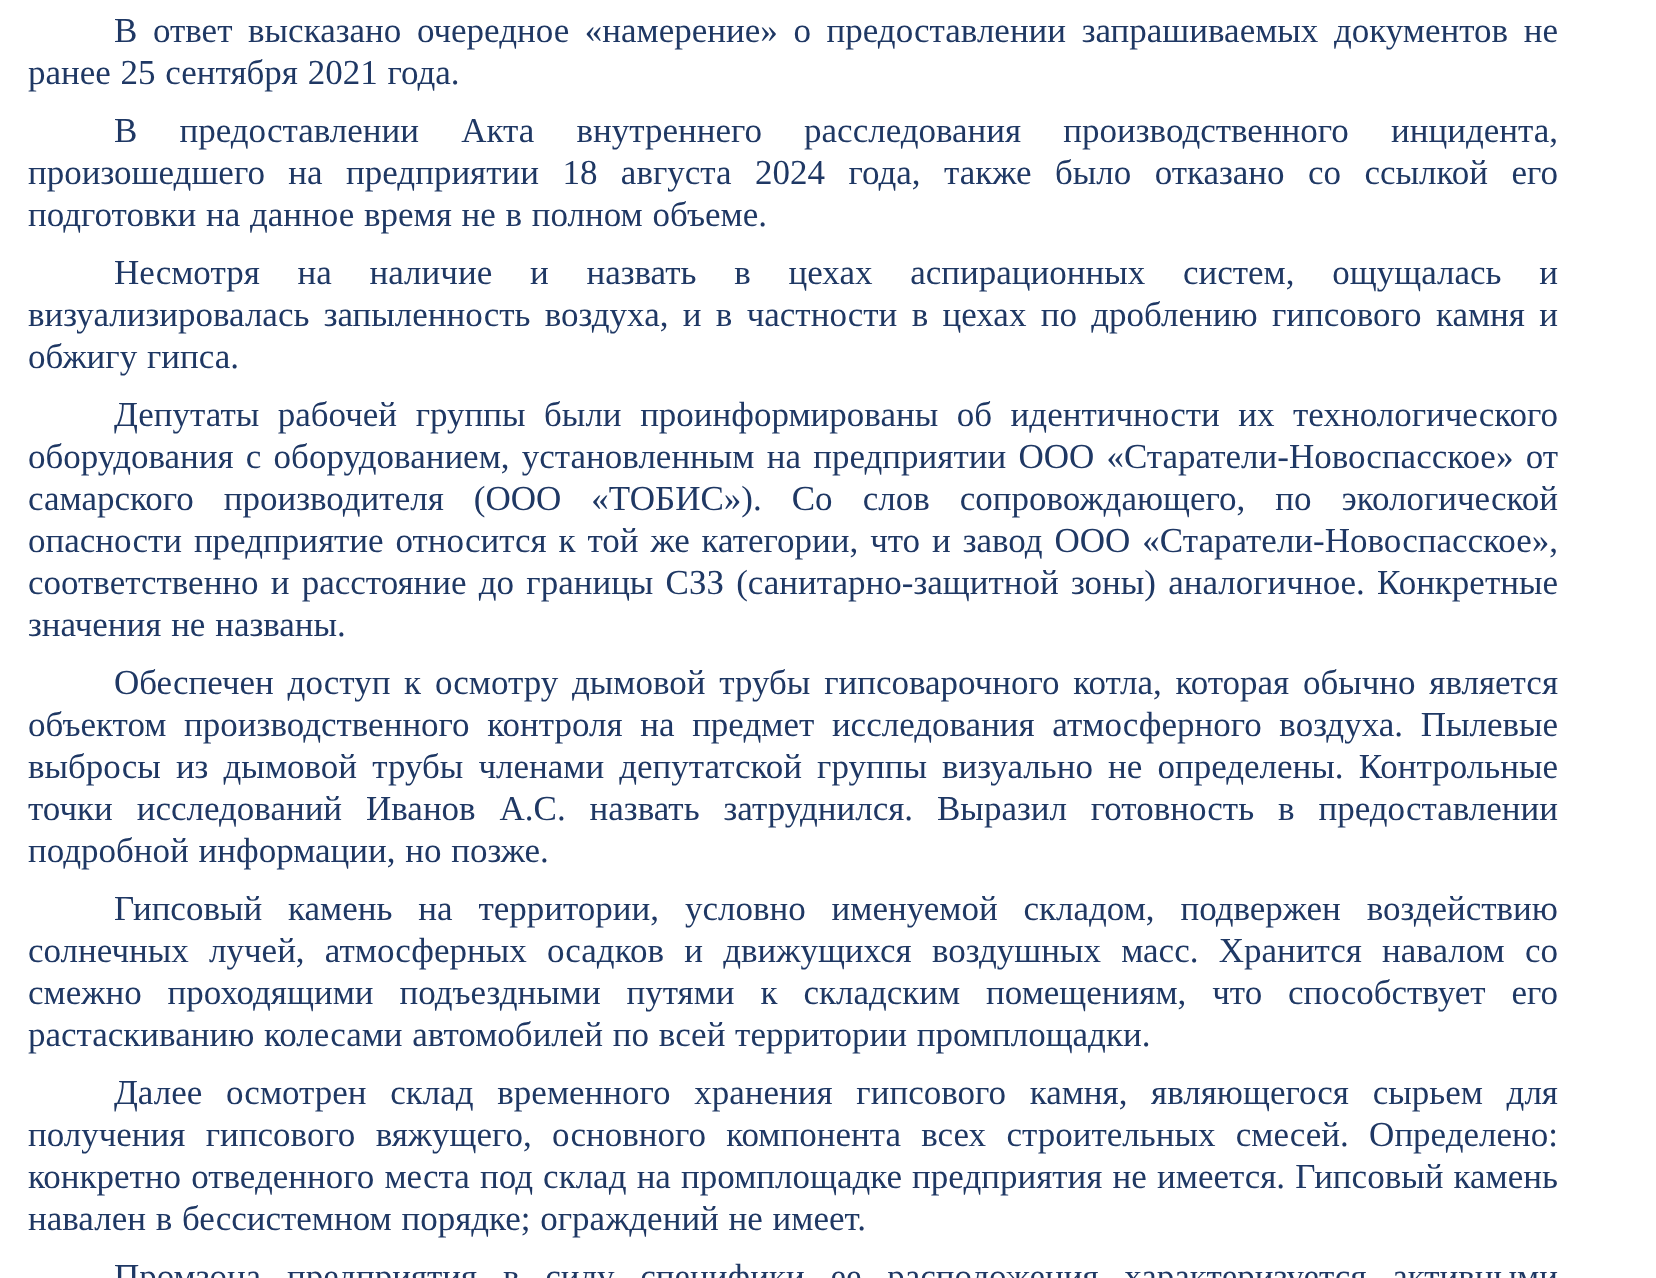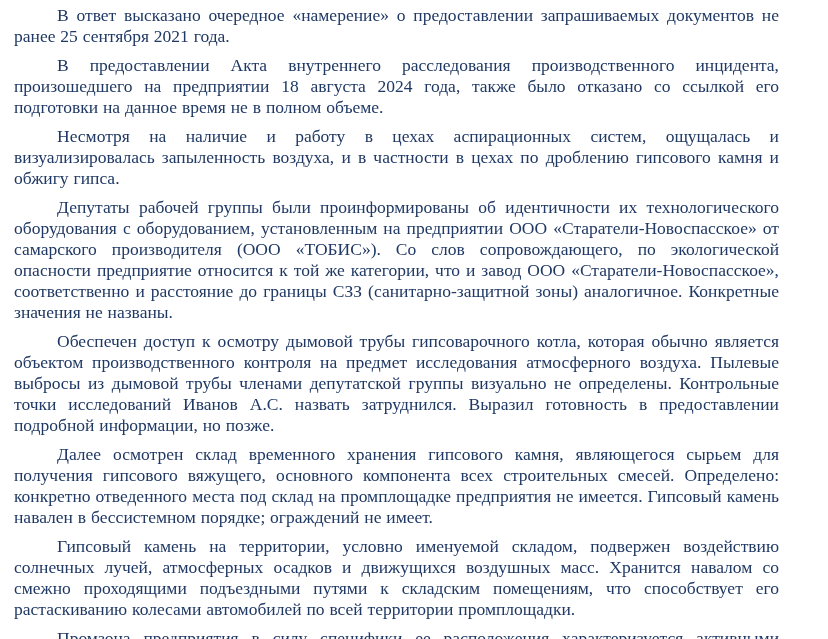--- a/index.html
+++ b/index.html
@@ -29,19 +29,19 @@
     text-indent: 43px;
     word-spacing: 0.5px;
   }
 </style>
 </head>
 <body>
 
 <div class="page">
   <p>В ответ высказано очередное «намерение» о предоставлении запрашиваемых документов не ранее 25 сентября 2021 года.</p>
   <p>В предоставлении Акта внутреннего расследования производственного инцидента, произошедшего на предприятии 18 августа 2024 года, также было отказано со ссылкой его подготовки на данное время не в полном объеме.</p>
-  <p>Несмотря на наличие и работу в цехах аспирационных систем, ощущалась и визуализировалась запыленность воздуха, и в частности в цехах по дроблению гипсового камня и обжигу гипса.</p>
+  <p>Несмотря на наличие и назвать в цехах аспирационных систем, ощущалась и визуализировалась запыленность воздуха, и в частности в цехах по дроблению гипсового камня и обжигу гипса.</p>
   <p>Депутаты рабочей группы были проинформированы об идентичности их технологического оборудования с оборудованием, установленным на предприятии ООО «Старатели-Новоспасское» от самарского производителя (ООО «ТОБИС»). Со слов сопровождающего, по экологической опасности предприятие относится к той же категории, что и завод ООО «Старатели-Новоспасское», соответственно и расстояние до границы СЗЗ (санитарно-защитной зоны) аналогичное. Конкретные значения не названы.</p>
   <p>Обеспечен доступ к осмотру дымовой трубы гипсоварочного котла, которая обычно является объектом производственного контроля на предмет исследования атмосферного воздуха. Пылевые выбросы из дымовой трубы членами депутатской группы визуально не определены. Контрольные точки исследований Иванов А.С. назвать затруднился. Выразил готовность в предоставлении подробной информации, но позже.</p>
+  <p>Гипсовый камень на территории, условно именуемой складом, подвержен воздействию солнечных лучей, атмосферных осадков и движущихся воздушных масс. Хранится навалом со смежно проходящими подъездными путями к складским помещениям, что способствует его растаскиванию колесами автомобилей по всей территории промплощадки.</p>
   <p>Далее осмотрен склад временного хранения гипсового камня, являющегося сырьем для получения гипсового вяжущего, основного компонента всех строительных смесей. Определено: конкретно отведенного места под склад на промплощадке предприятия не имеется. Гипсовый камень навален в бессистемном порядке; ограждений не имеет.</p>
-  <p>Гипсовый камень на территории, условно именуемой складом, подвержен воздействию солнечных лучей, атмосферных осадков и движущихся воздушных масс. Хранится навалом со смежно проходящими подъездными путями к складским помещениям, что способствует его растаскиванию колесами автомобилей по всей территории промплощадки.</p>
   <p>Промзона предприятия в силу специфики ее расположения характеризуется активными воздушными потоками (ветрами), а роза ветров – преобладающими направлениями воздушных потоков в сторону смежно расположенных жилых массивов. Таким образом, сильные ветры и солнечные лучи способствуют</p>
 </div>
 
 </body></html>

